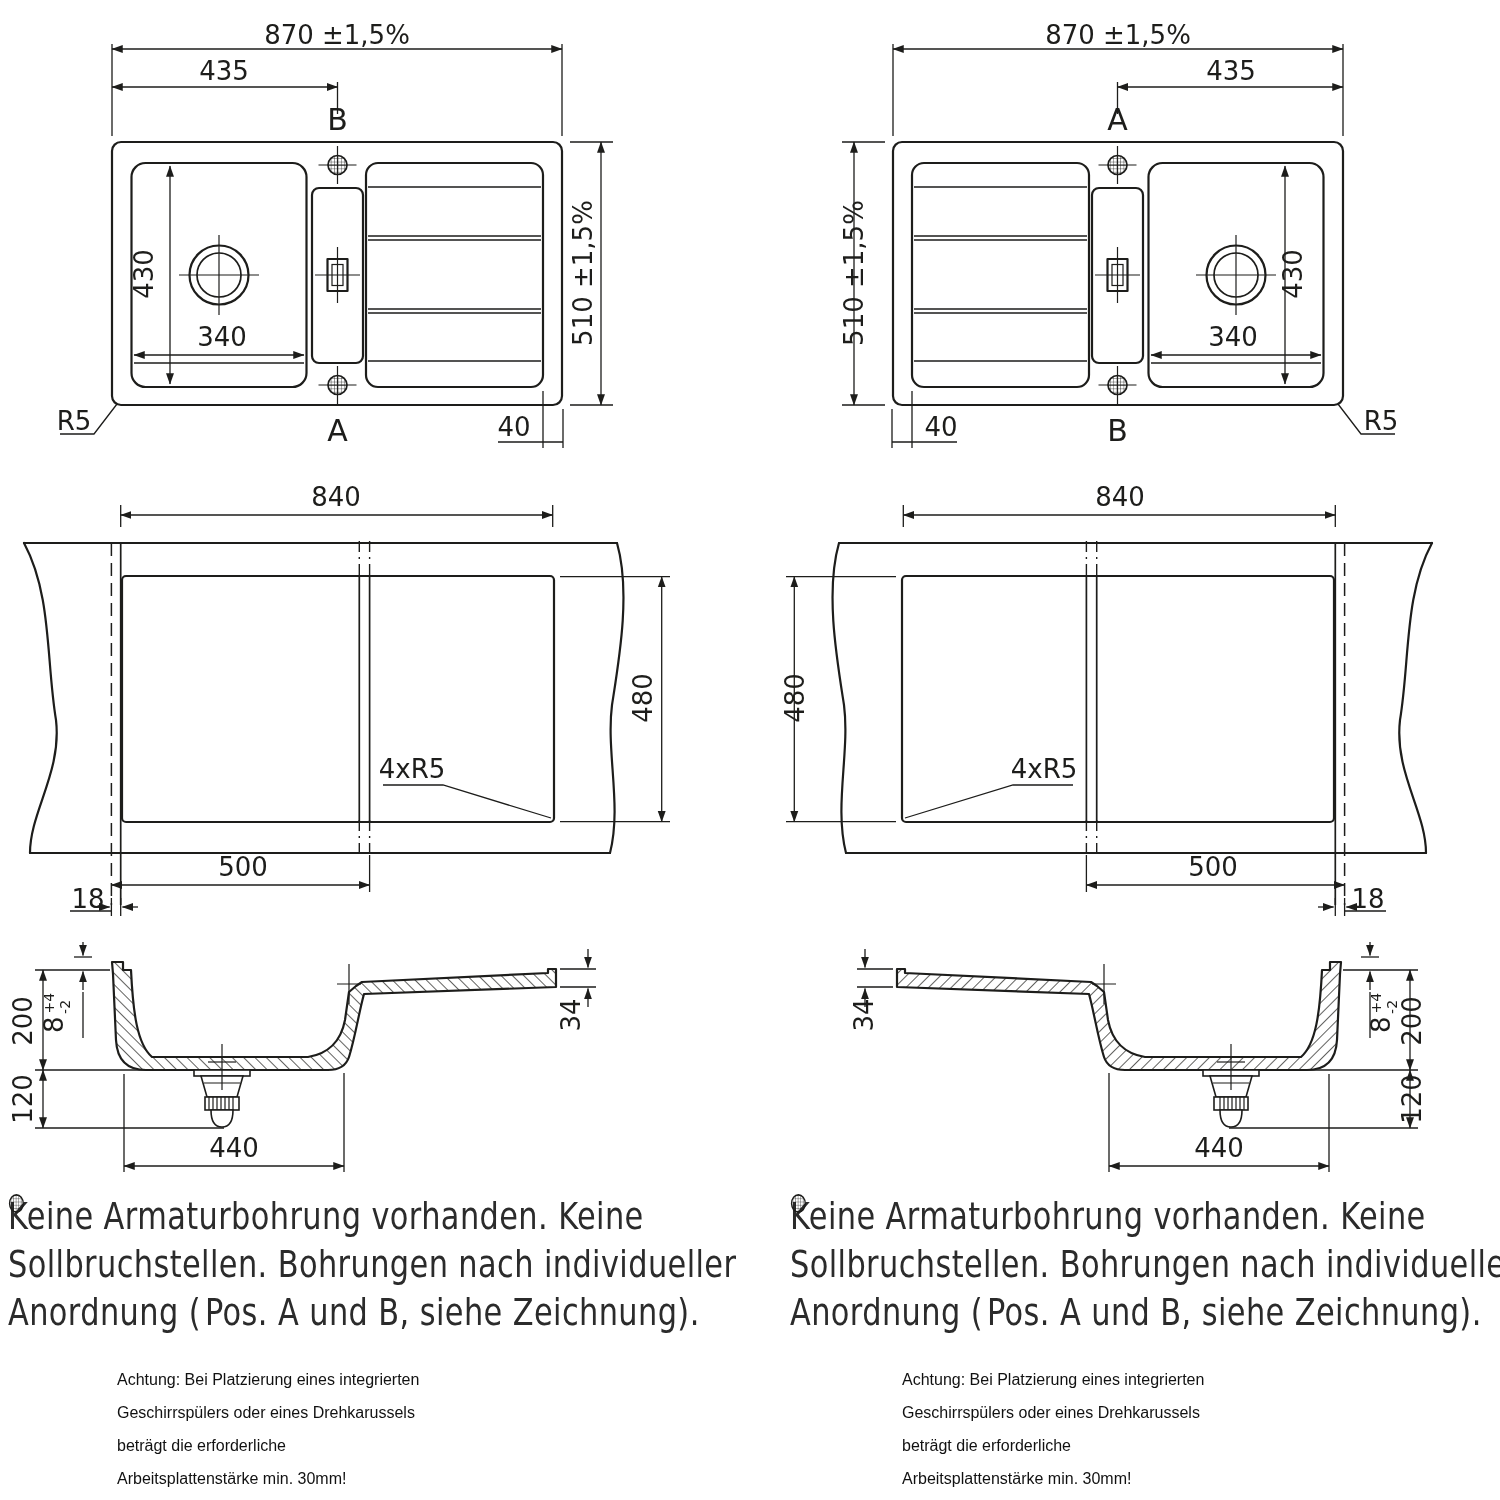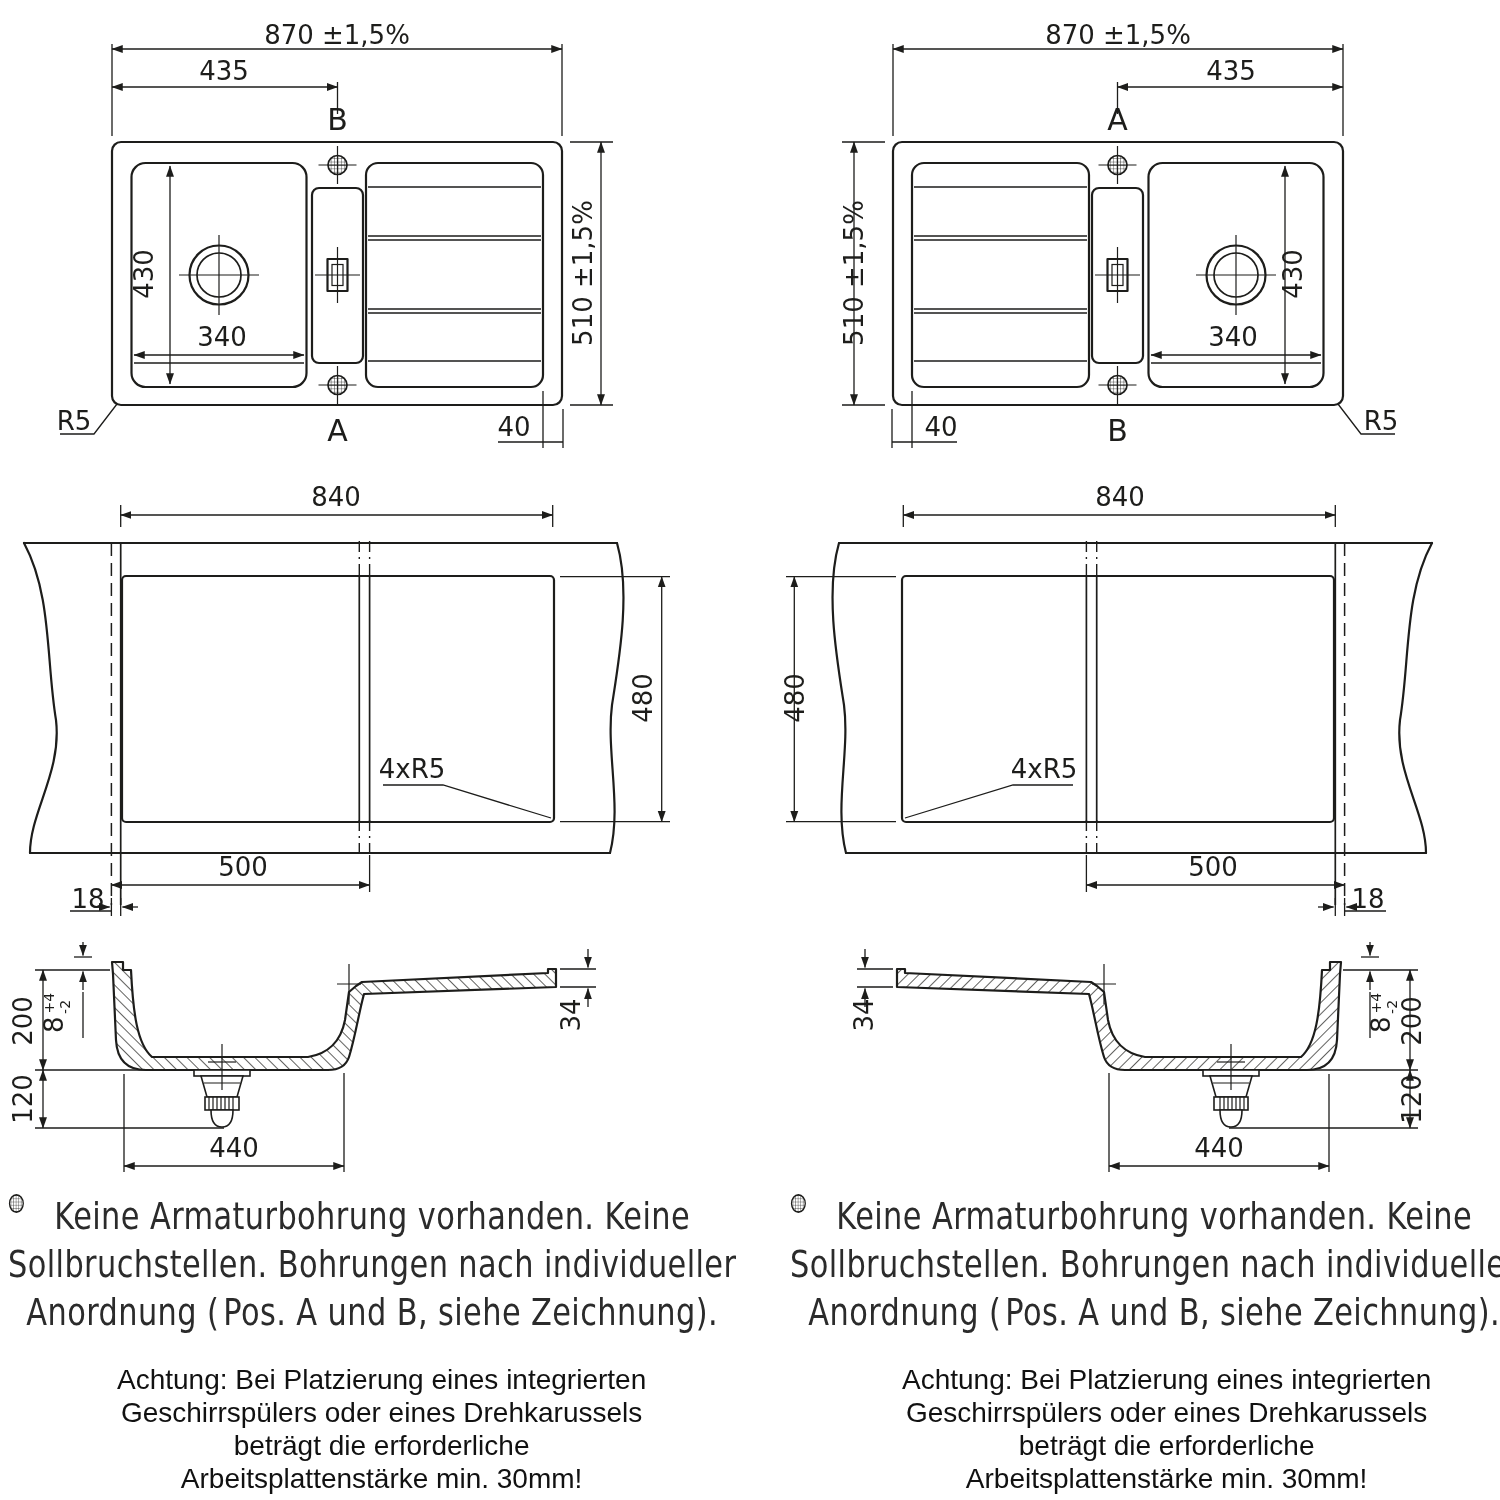--- a/index.html
+++ b/index.html
@@ -1,32 +1,32 @@
 <!DOCTYPE html>
 <html><head>
 <meta charset="utf-8">
 <style>
   html,body{margin:0;padding:0;background:#fff;}
   .canvas{position:relative;width:1500px;height:1500px;background:#fff;overflow:hidden;
-          font-family:"DejaVu Sans",sans-serif;color:#1d1d1b;text-align:center;}
+          font-family:"DejaVu Sans",sans-serif;color:#1d1d1b;}
   svg{position:absolute;left:0;top:0;}
   svg text{fill:#1d1d1b;font-family:"DejaVu Sans",sans-serif;}
   .ln   {fill:none;stroke:#1d1d1b;stroke-width:2.2;stroke-linejoin:round;stroke-linecap:round;}
   .md   {fill:none;stroke:#1d1d1b;stroke-width:1.7;}
   .thin {fill:none;stroke:#1d1d1b;stroke-width:1.2;}
   .dim  {fill:none;stroke:#1d1d1b;stroke-width:1.3;}
   .dash {fill:none;stroke:#1d1d1b;stroke-width:1.5;stroke-dasharray:13 7;}
   .dd   {fill:none;stroke:#1d1d1b;stroke-width:1.4;stroke-dasharray:11 5 2 5;}
   .prof {fill:url(#hat);stroke:#1d1d1b;stroke-width:2.2;stroke-linejoin:round;}
   .wht  {fill:#fff;stroke:#1d1d1b;stroke-width:1.6;}
   .cadnote{position:absolute;font-size:38px;line-height:48px;color:#2b2b2b;white-space:nowrap;
            transform:scaleX(.8);transform-origin:0 0;letter-spacing:.5px;}
   .cadnote .row{height:48px;}
   .posglyph{display:inline-block;vertical-align:-2px;margin:0 3px 0 2px;}
-  .warn{position:absolute;font-family:"Liberation Sans",sans-serif;font-size:28px;line-height:33px;
+  .warn{position:absolute;font-family:"Liberation Sans",sans-serif;font-size:16px;line-height:33px;
         color:#111;white-space:nowrap;}
 </style>
 </head>
 <body>
 
 <div class="canvas">
 
 <svg width="1500" height="1500" viewBox="0 0 1500 1500">
   <defs>
     <marker id="ar" viewBox="0 0 10 10" refX="9.2" refY="5" markerWidth="9" markerHeight="9" orient="auto-start-reverse">

